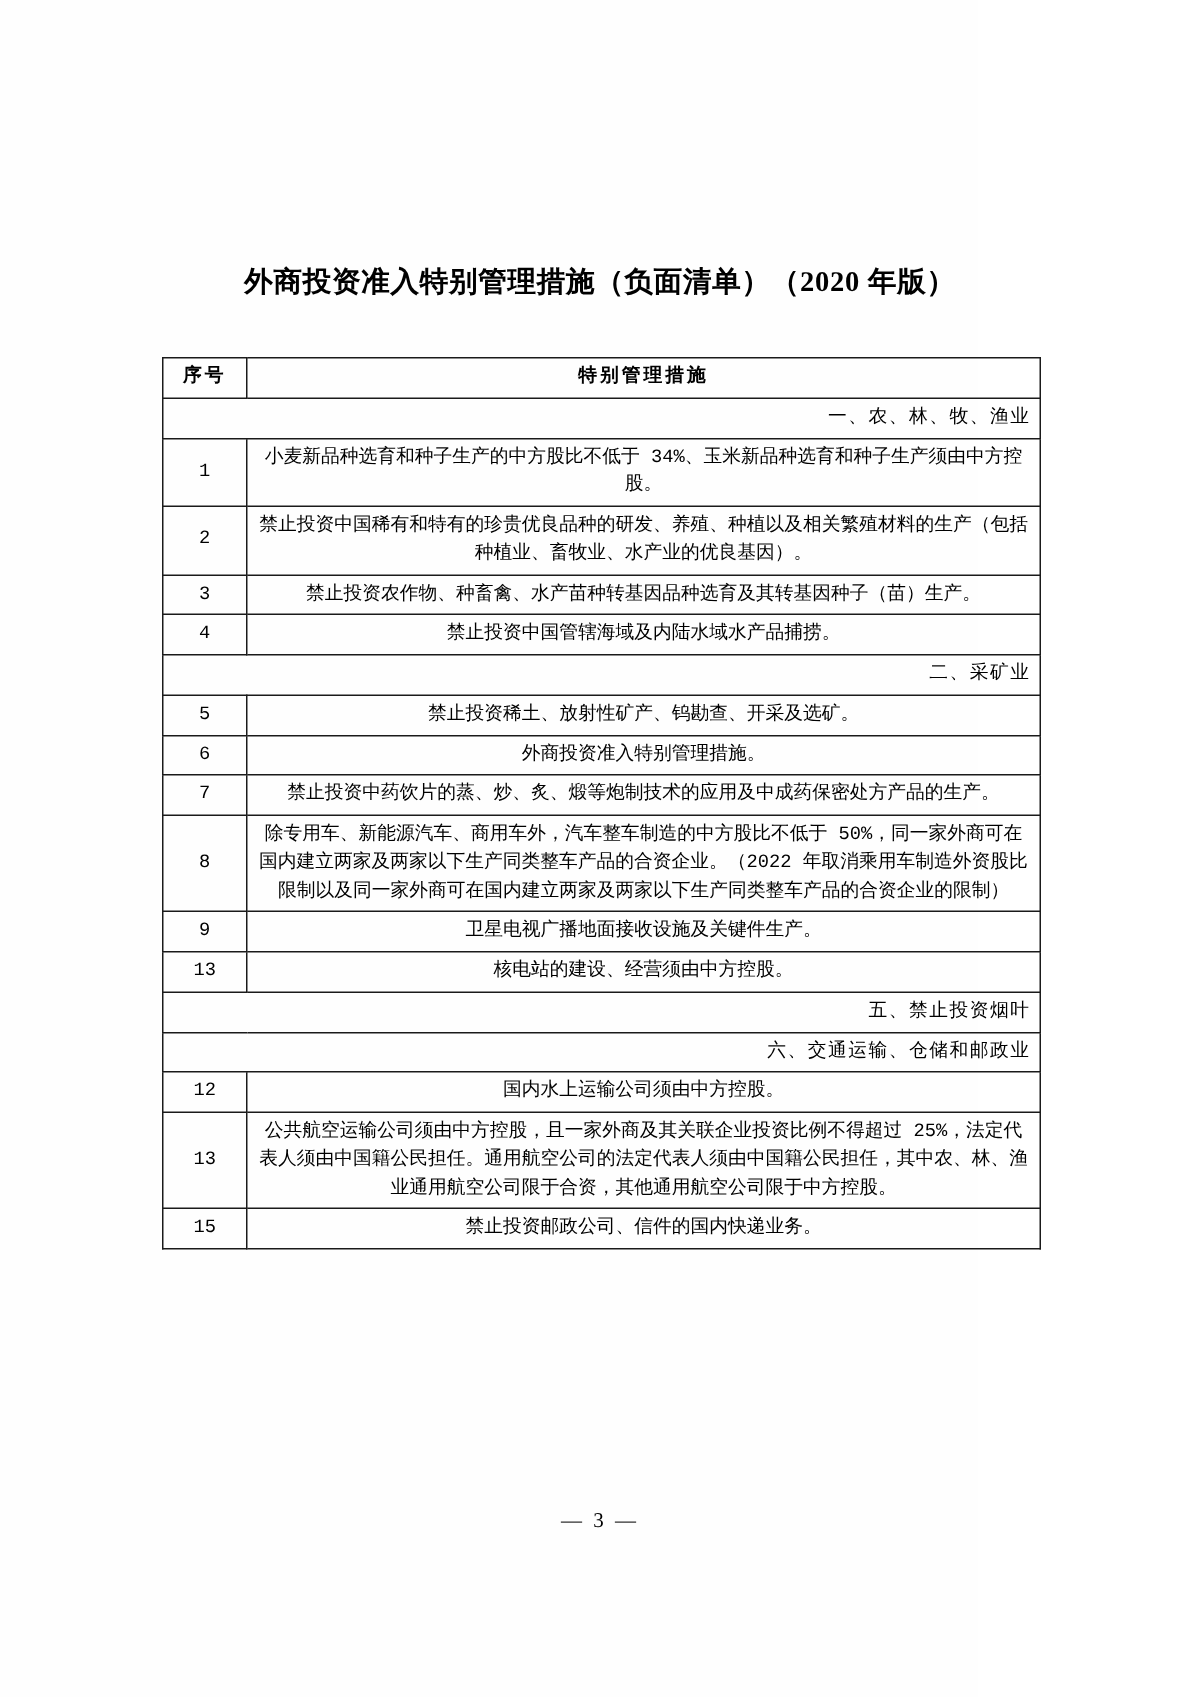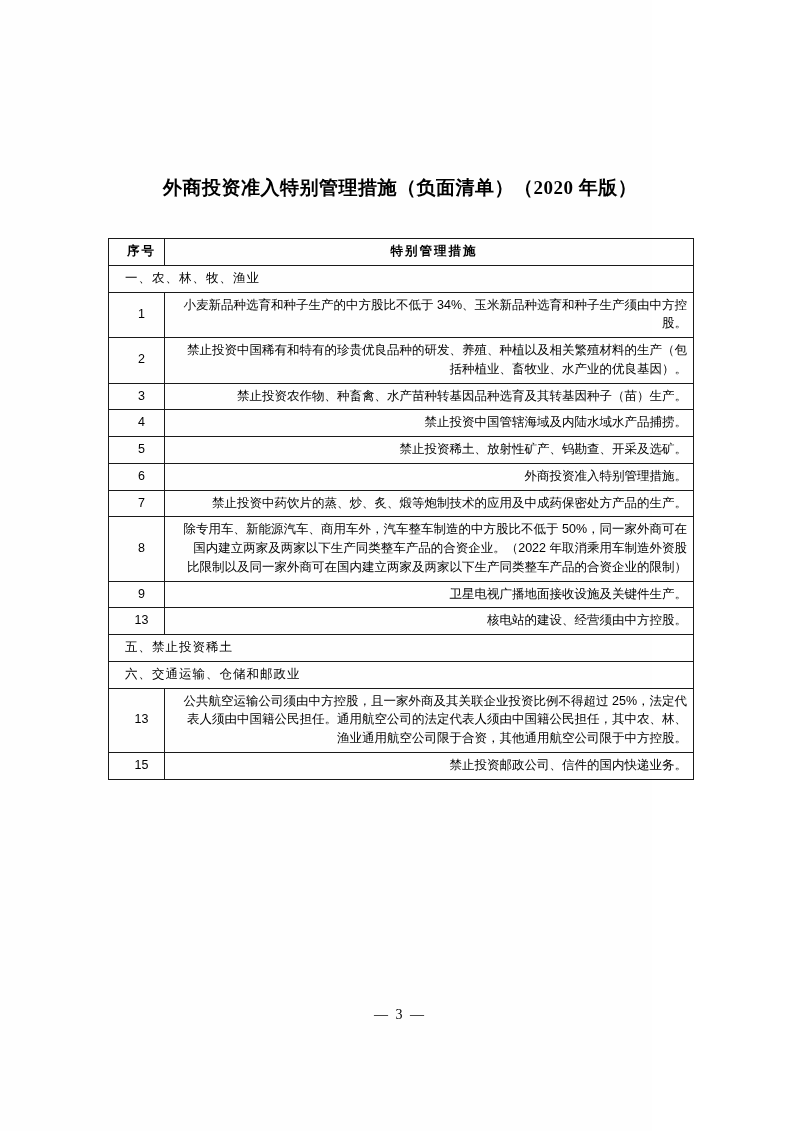--- a/index.html
+++ b/index.html
@@ -39,47 +39,47 @@
     top: 238px;
     left: 108px;
     width: 585px;
     border-collapse: collapse;
     table-layout: fixed;
   }
   table.neg-list td {
     border: 1px solid #1a1a1a;
     font-size: 12.5px;
     line-height: 1.5;
-    padding: 3px 6px 4px 16px;
+    padding: 3px 6px 4px 6px;
     vertical-align: middle;
-    font-family: Liberation Sans, sans-serif;
+    font-family: Liberation Mono, monospace;
   }
   col.c-num { width: 56px; }
   col.c-txt { width: 529px; }
 
   td.num {
     text-align: center;
     vertical-align: middle;
     font-size: 12.5px;
   }
   td.txt {
-    text-align: right;
+    text-align: center;
     vertical-align: middle;
     padding-left: 9px;
     padding-right: 9px;
   }
   td.hdr {
     text-align: center;
     font-weight: bold;
     font-size: 15px;
     padding: 9px 4px;
     letter-spacing: 2px;
   }
   td.section {
-    text-align: left;
+    text-align: right;
     padding-left: 22px;
     font-size: 13px;
     letter-spacing: 1px;
   }
   .page-number {
     position: absolute;
     bottom: 108px;
     left: 0;
     width: 800px;
     text-align: center;
@@ -120,20 +120,23 @@
       <tr>
         <td class="num">3</td>
         <td class="txt">禁止投资农作物、种畜禽、水产苗种转基因品种选育及其转基因种子（苗）生产。</td>
       </tr>
       <tr>
         <td class="num">4</td>
         <td class="txt">禁止投资中国管辖海域及内陆水域水产品捕捞。</td>
       </tr>
 
       <tr>
+        <td class="section" colspan="2">二、采矿业</td>
+      </tr>
+      <tr>
         <td class="num">5</td>
         <td class="txt">禁止投资稀土、放射性矿产、钨勘查、开采及选矿。</td>
       </tr>
 
       <tr>
         <td class="num">6</td>
         <td class="txt">外商投资准入特别管理措施。</td>
       </tr>
       <tr>
         <td class="num">7</td>
@@ -147,25 +150,29 @@
         <td class="num">9</td>
         <td class="txt">卫星电视广播地面接收设施及关键件生产。</td>
       </tr>
 
       <tr>
         <td class="num">13</td>
         <td class="txt">核电站的建设、经营须由中方控股。</td>
       </tr>
 
       <tr>
-        <td class="section" colspan="2">五、禁止投资稀土</td>
+        <td class="section" colspan="2">五、禁止投资烟叶</td>
       </tr>
 
       <tr>
         <td class="section" colspan="2">六、交通运输、仓储和邮政业</td>
+      </tr>
+      <tr>
+        <td class="num">12</td>
+        <td class="txt">国内水上运输公司须由中方控股。</td>
       </tr>
       <tr>
         <td class="num">13</td>
         <td class="txt">公共航空运输公司须由中方控股，且一家外商及其关联企业投资比例不得超过 25%，法定代表人须由中国籍公民担任。通用航空公司的法定代表人须由中国籍公民担任，其中农、林、渔业通用航空公司限于合资，其他通用航空公司限于中方控股。</td>
       </tr>
       <tr>
         <td class="num">15</td>
         <td class="txt">禁止投资邮政公司、信件的国内快递业务。</td>
       </tr>
     </tbody>

